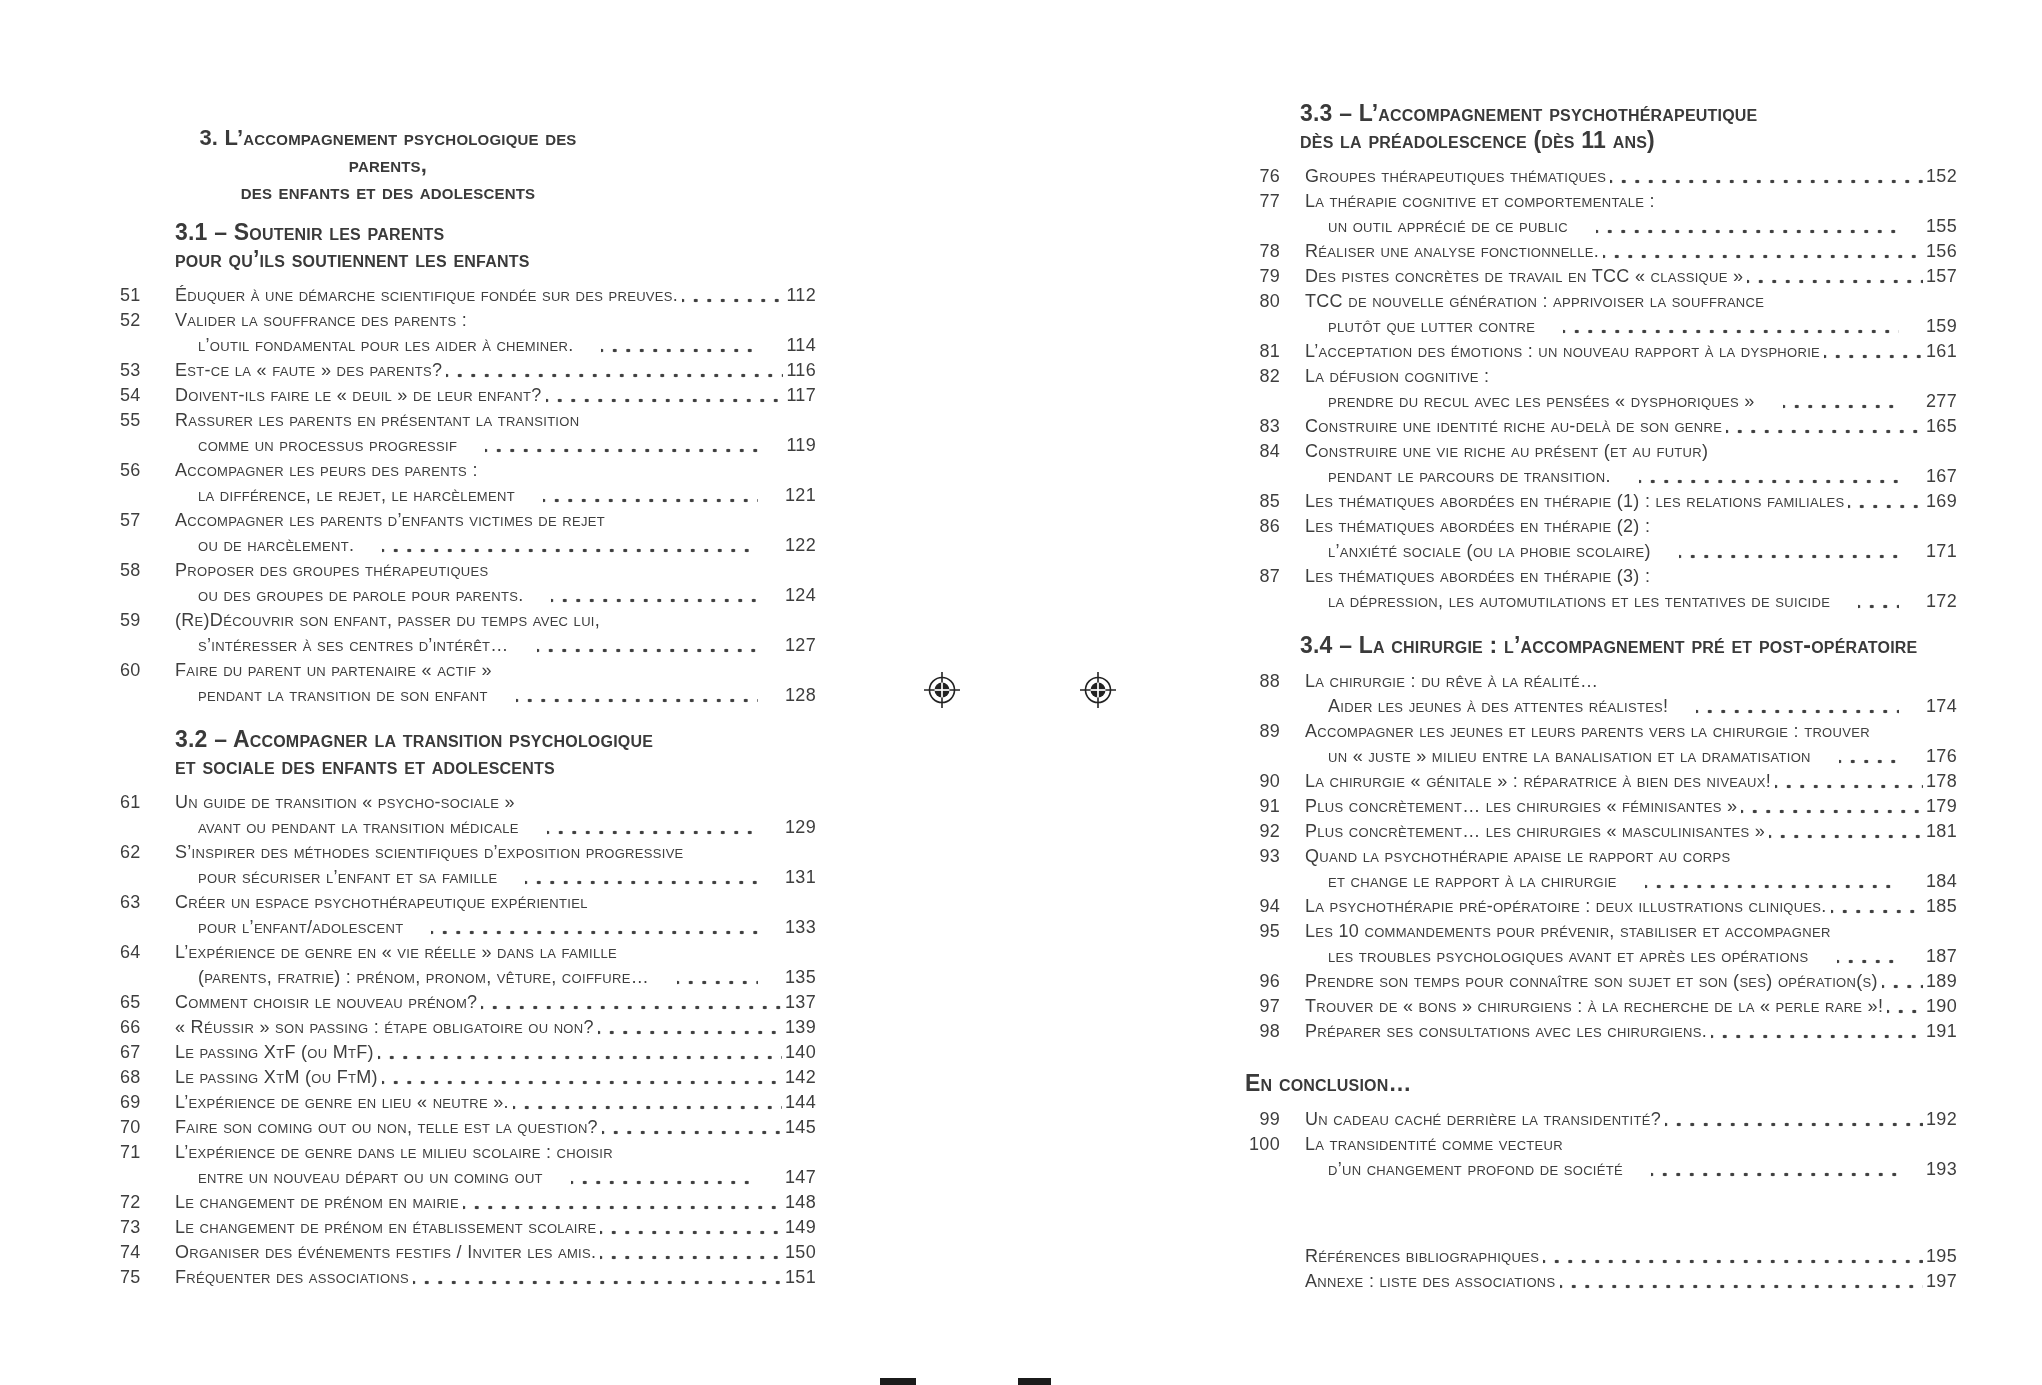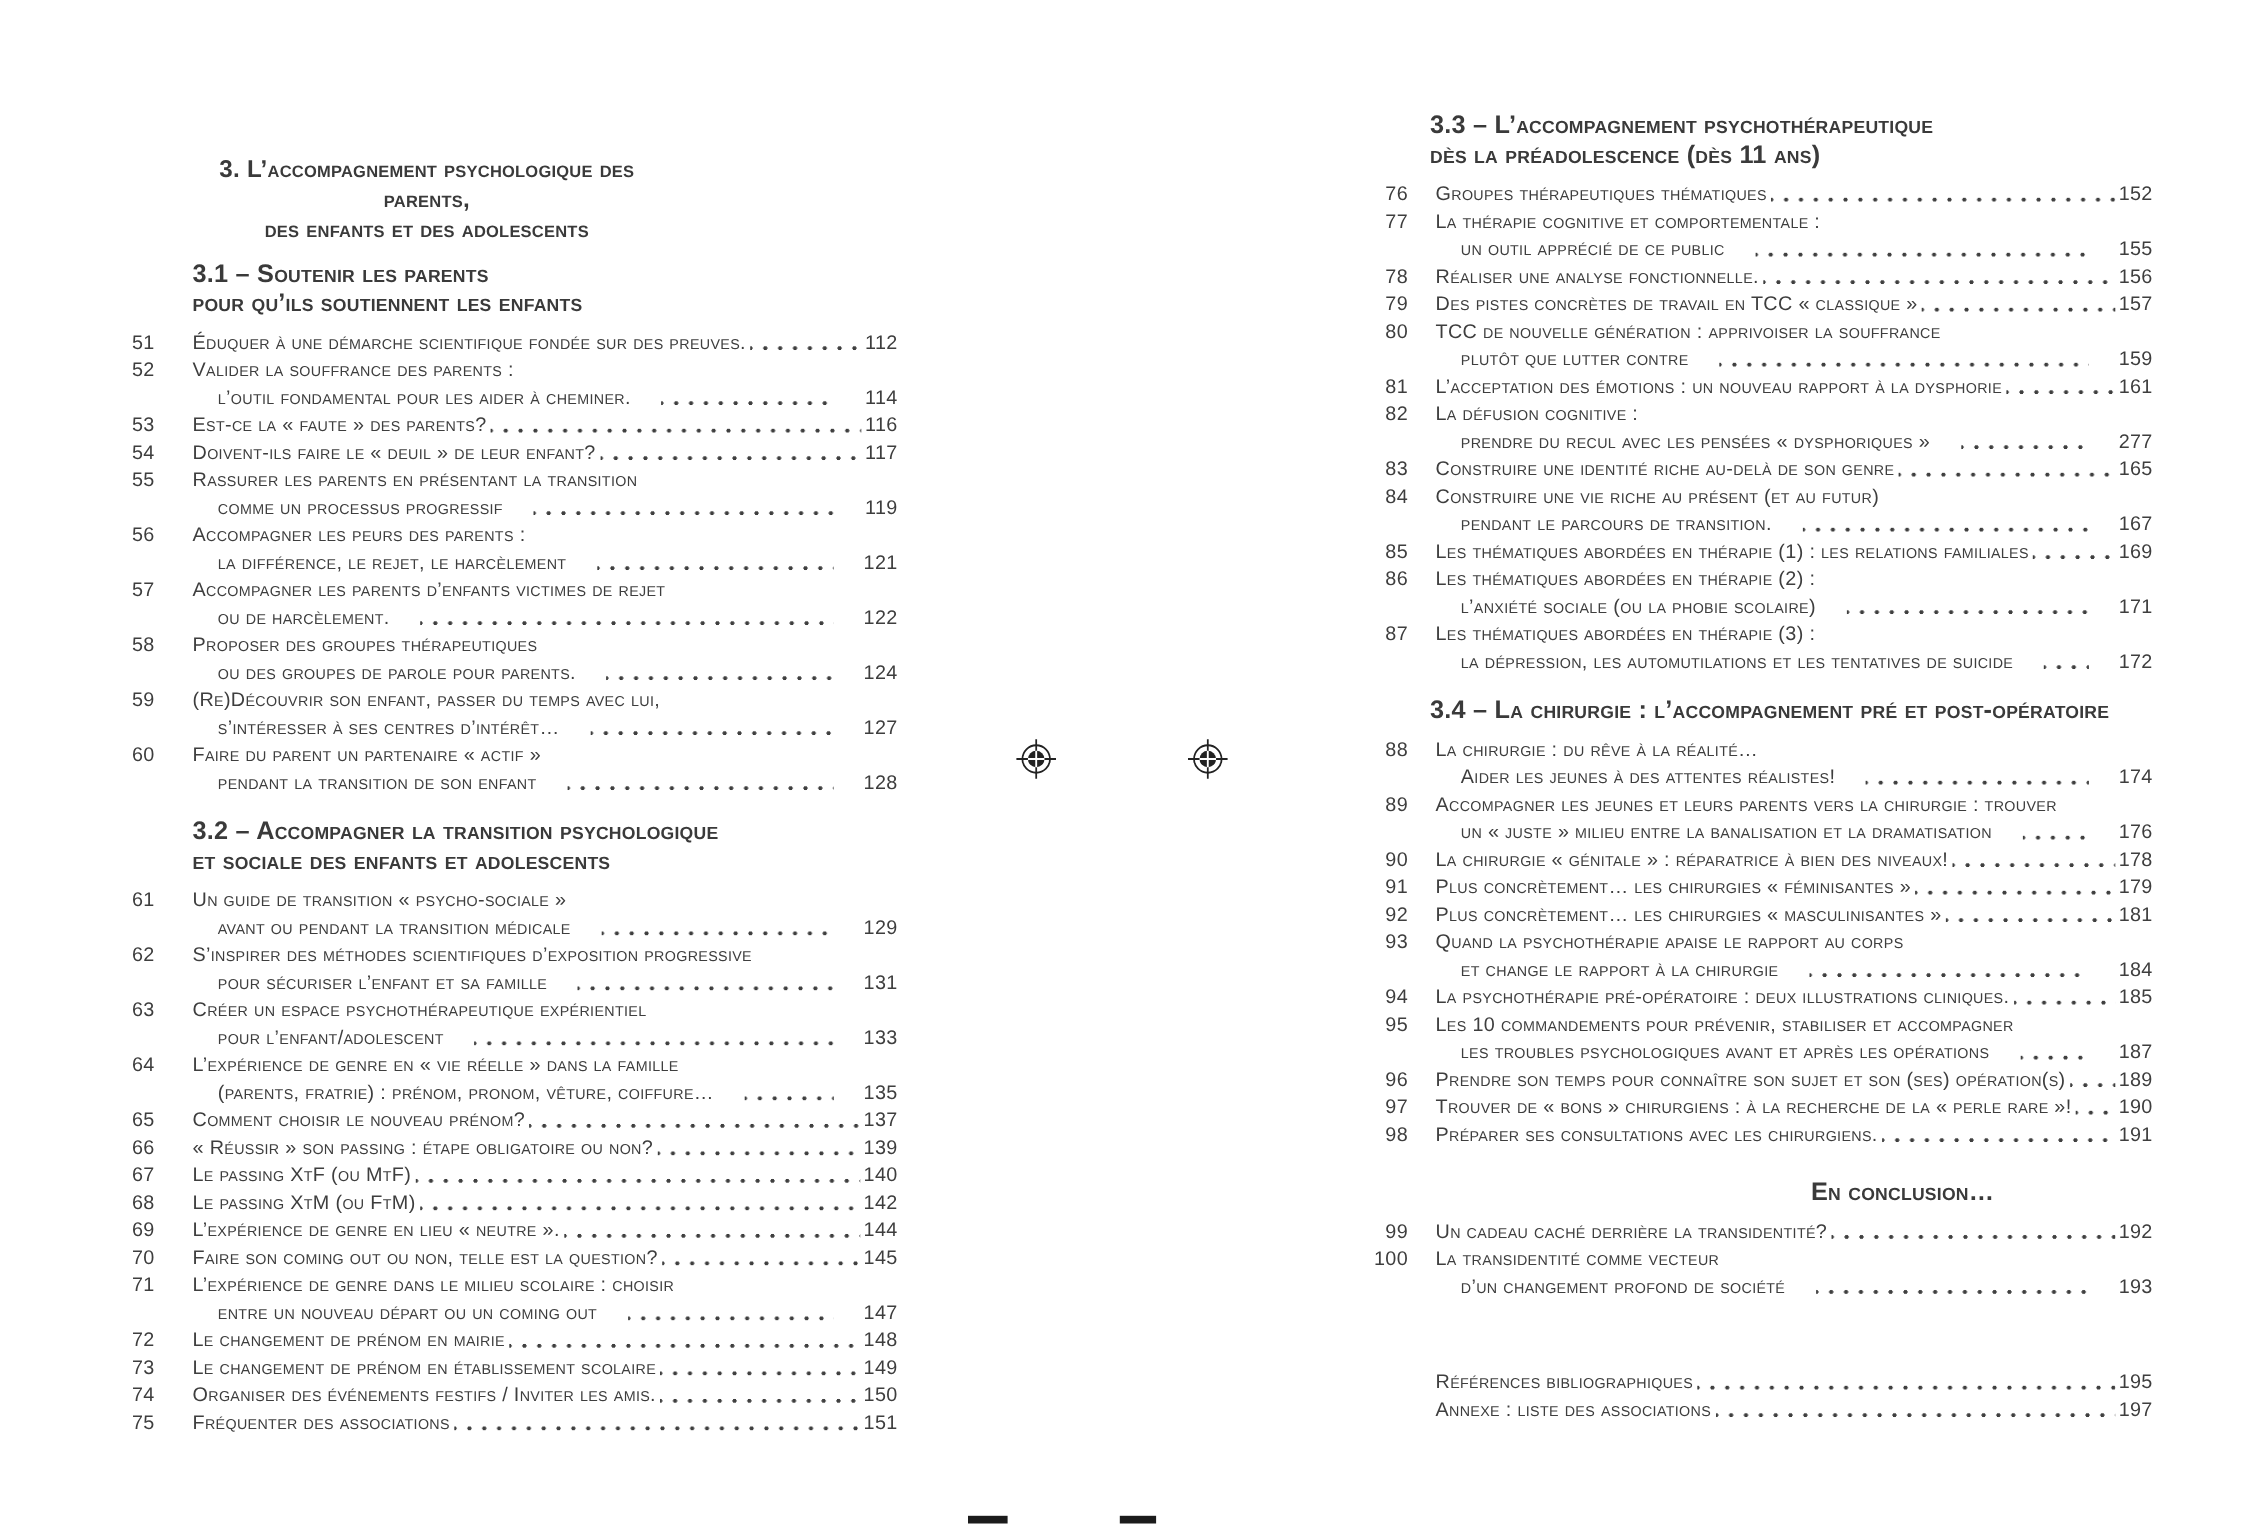--- a/index.html
+++ b/index.html
@@ -5,35 +5,35 @@
   html,body{margin:0;padding:0;}
   body{
     width:2042px;height:1385px;position:relative;overflow:hidden;
     background:#ffffff;
     font-family:"Liberation Sans",sans-serif;
   }
   .page{
     position:absolute;color:#3e3e3e;
     font-variant:small-caps;font-size:18px;line-height:25px;letter-spacing:.3px;
   }
-  .page.left{left:118px;top:140px;width:698px;}
+  .page.left{left:118px;top:124px;width:698px;}
   .page.right{left:1245px;top:100px;width:712px;}
 
   .chapter-title{
     width:426px;margin-left:57px;text-align:center;
     font-weight:bold;font-size:22px;line-height:27px;letter-spacing:.2px;
     margin-bottom:14px;color:#3a3a3a;
   }
   .sec-heading{
     font-weight:bold;font-size:23px;line-height:27px;letter-spacing:.2px;
     margin:18px 0 10px 57px;color:#3a3a3a;
   }
   .page .section:first-child .sec-heading{margin-top:0;}
   .page.right .sec-heading{margin-left:55px;}
-  .page.right .sec-heading.centered{margin-left:0;width:568px;text-align:right;margin-top:26px;}
+  .page.right .sec-heading.centered{margin-left:0;width:568px;text-align:left;margin-top:26px;}
   .section.extra-top{margin-top:62px;}
 
   .entry{display:flex;}
   .num{flex:0 0 57px;padding-left:2px;box-sizing:border-box;}
   .page.right .num{flex:0 0 60px;padding-right:25px;padding-left:0;text-align:right;}
   .lines{flex:1 1 auto;min-width:0;}
   .line{display:flex;align-items:baseline;}
   .line:not(:first-child){padding-left:23px;gap:24px;}
   .txt{flex:0 0 auto;white-space:pre;}
   .it{}

